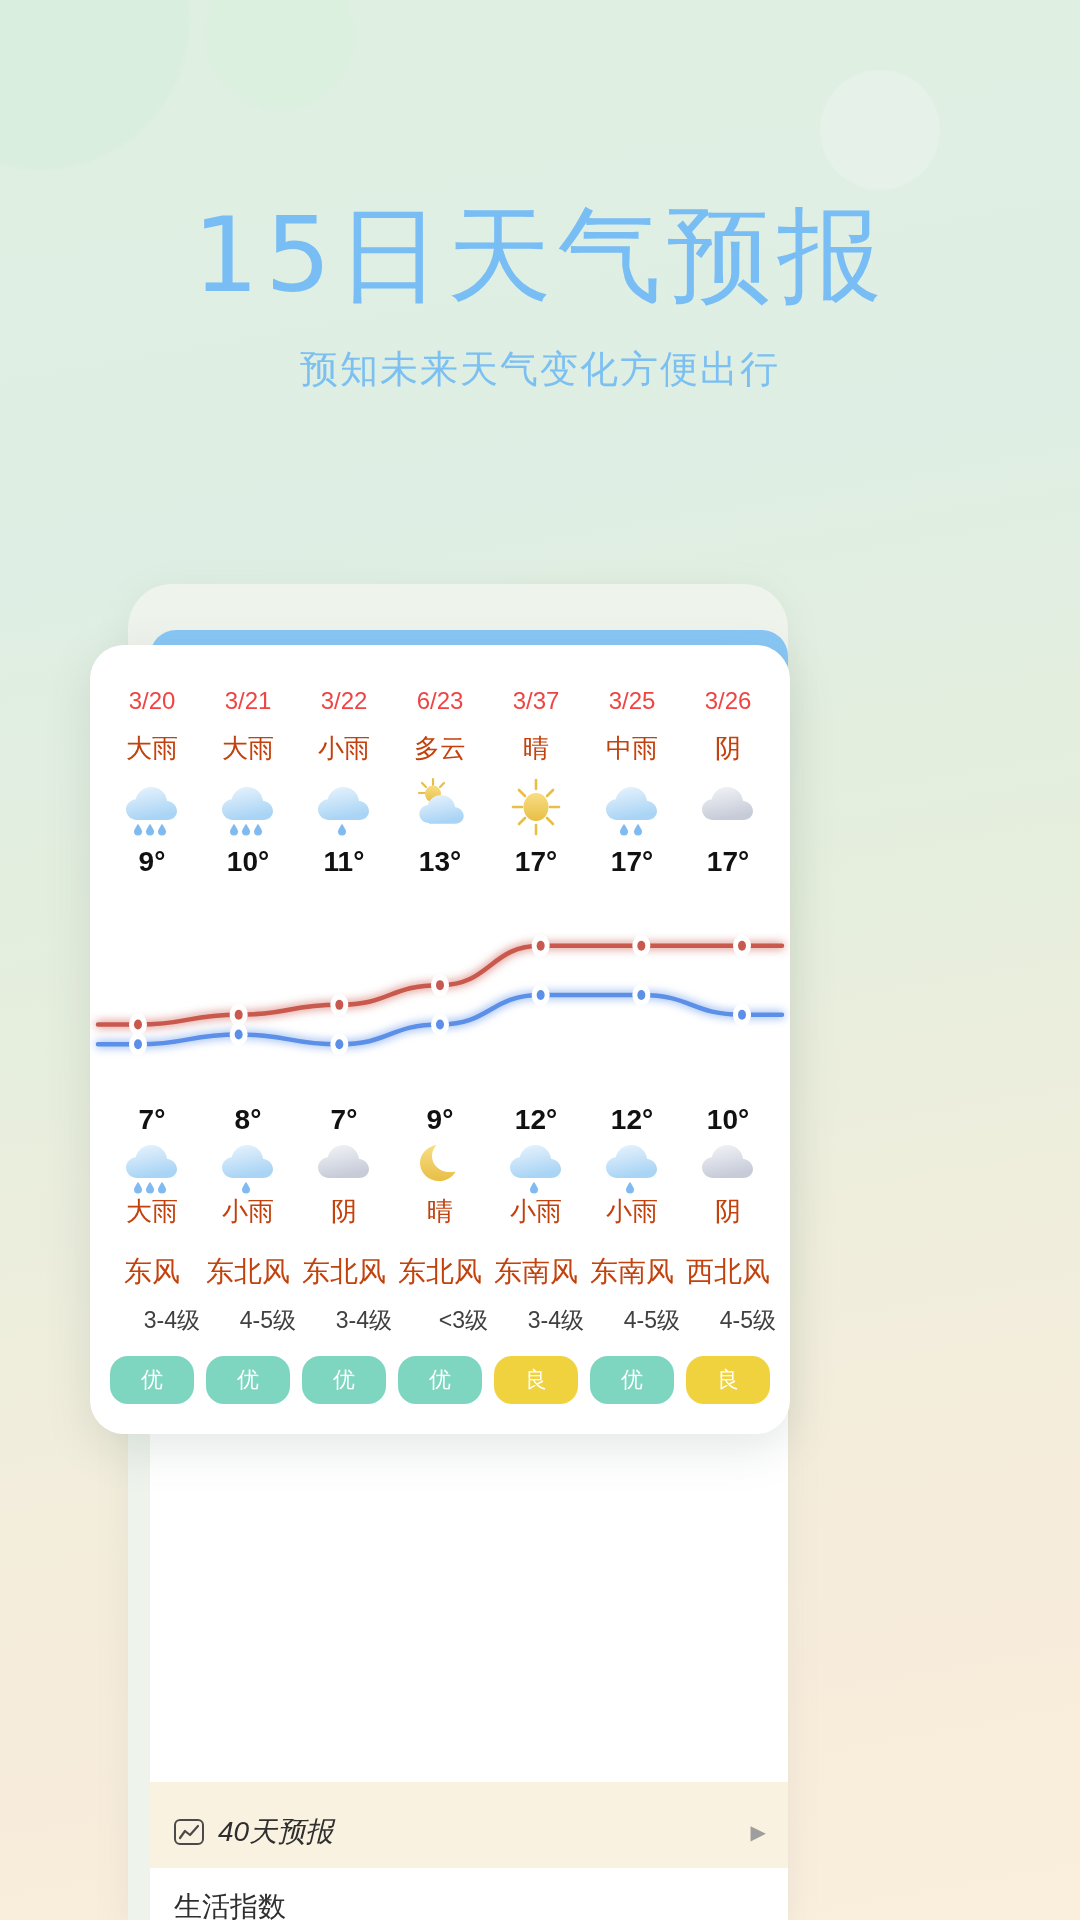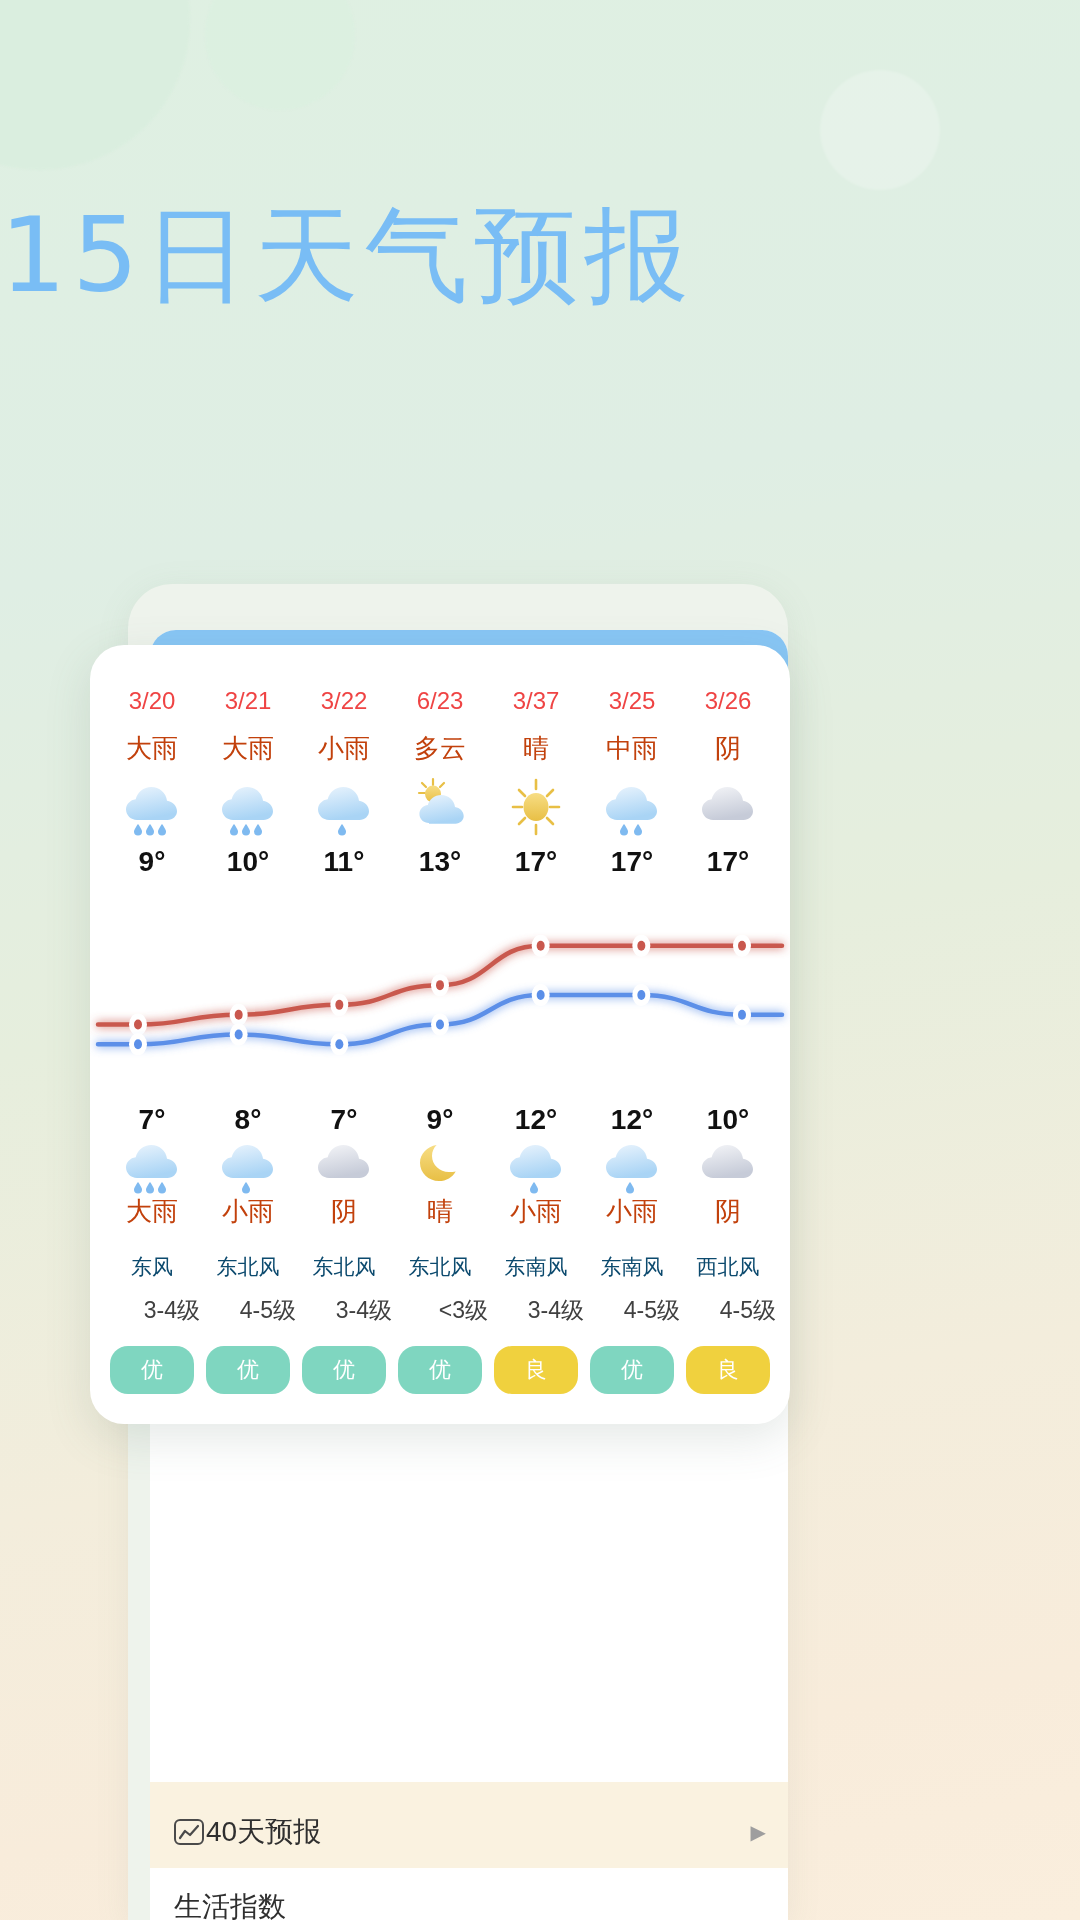--- a/index.html
+++ b/index.html
@@ -15,21 +15,21 @@
   .bg-blob {
     position: absolute; border-radius: 50%;
     background: rgba(255,255,255,0.30);
     filter: blur(1px);
   }
   .blob-a { width: 300px; height: 300px; left: -110px; top: -130px; background: rgba(216,238,221,0.75); }
   .blob-b { width: 150px; height: 150px; left: 205px; top: -40px; background: rgba(219,240,224,0.8); }
   .blob-c { width: 120px; height: 120px; left: 820px; top: 70px; background: rgba(255,255,255,0.22); }
 
   
-  .hero { position: absolute; left: 0; top: 0; width: 1080px; text-align: left; z-index: 3; }
+  .hero { position: absolute; left: 0; top: 0; width: 1080px; text-align: center; z-index: 3; }
   .hero-title {
     margin-top: 196px;
     font-size: 104px;
     line-height: 1.15;
     letter-spacing: 6px;
     color: #79bdf5;
     font-weight: 400;
     font-family: "DejaVu Sans", sans-serif;
   }
   .hero-sub {
@@ -70,21 +70,21 @@
   .dots i { width: 5px; height: 5px; border-radius: 50%; background: #ffffff; display: block; }
 
   .sec-title {
     padding: 26px 0 18px 26px;
     font-size: 28px; color: #2c2c2c;
   }
   .spacer-white { background: #fff; height: 760px; }
   .row-40 {
     position: absolute; left: 22px; top: 1198px; width: 638px; height: 100px;
     background: #faf2e0;
-    display: flex; align-items: center; padding: 0 22px 0 24px; gap: 2px;
+    display: flex; align-items: center; padding: 0 22px 0 24px; gap: 14px; font-style: italic;
   }
   .row-40 .chart-icon { width: 30px; height: 26px; }
   .row-40 .lbl { font-size: 28px; color: #2f2f2f; flex: 1; }
   .row-40 .arrow { color: #9e9e9e; font-size: 20px; }
   .row-life {
     position: absolute; left: 22px; top: 1284px; width: 638px; height: 60px;
     background: #ffffff; padding: 20px 0 0 24px;
     font-size: 28px; color: #2f2f2f;
   }
 
@@ -103,21 +103,21 @@
     display: grid;
     grid-template-columns: repeat(7, 1fr);
     padding: 0 14px;
   }
   .cell { text-align: center; }
   .r-day   { font-size: 27px; color: #1f1f1f; padding-bottom: 15px; }
   .r-date  { font-size: 24px; color: #ef4444; padding-bottom: 16px; }
   .r-desc  { font-size: 26px; color: #c2410c; padding-bottom: 10px; }
   .r-icon  { height: 62px; display: flex; align-items: center; justify-content: center; }
   .r-temp  { font-size: 28px; font-weight: bold; color: #111; padding: 8px 0 0 0; }
-  .r-wind  { font-size: 21px; color: #0c4a6e; padding-top: 14px; }
+  .r-wind  { font-size: 28px; color: #c2410c; padding-top: 14px; }
   .r-level { font-size: 23px; color: #404040; padding-top: 14px; text-align: right; }
   .r-aqi   { padding-top: 20px; display: flex; justify-content: center; }
   .badge {
     display: inline-block; min-width: 84px;
     padding: 9px 0; border-radius: 18px;
     font-size: 22px; color: #ffffff; text-align: center;
   }
   .badge.you  { background: #7fd6c0; }
   .badge.liang{ background: #f0d13e; }
 
@@ -128,20 +128,21 @@
 </style>
 </head>
 <body>
 
 <div class="bg-blob blob-a"></div>
 <div class="bg-blob blob-b"></div>
 <div class="bg-blob blob-c"></div>
 
 <div class="hero">
   <div class="hero-title">15日天气预报</div>
+  <div class="hero-sub">预知未来天气变化方便出行</div>
 </div>
 
 <div class="phone">
   <div class="phone-inner">
     <div class="app-header">
       <div class="loc">
         <svg class="pin-icon" viewBox="0 0 20 26">
           <path d="M10 0C4.9 0 1 3.9 1 8.8 1 15.4 10 26 10 26s9-10.6 9-17.2C19 3.9 15.1 0 10 0zm0 12.2a3.5 3.5 0 1 1 0-7 3.5 3.5 0 0 1 0 7z" fill="#ffffff"></path>
         </svg>
         <span class="loc-name">上海</span>

